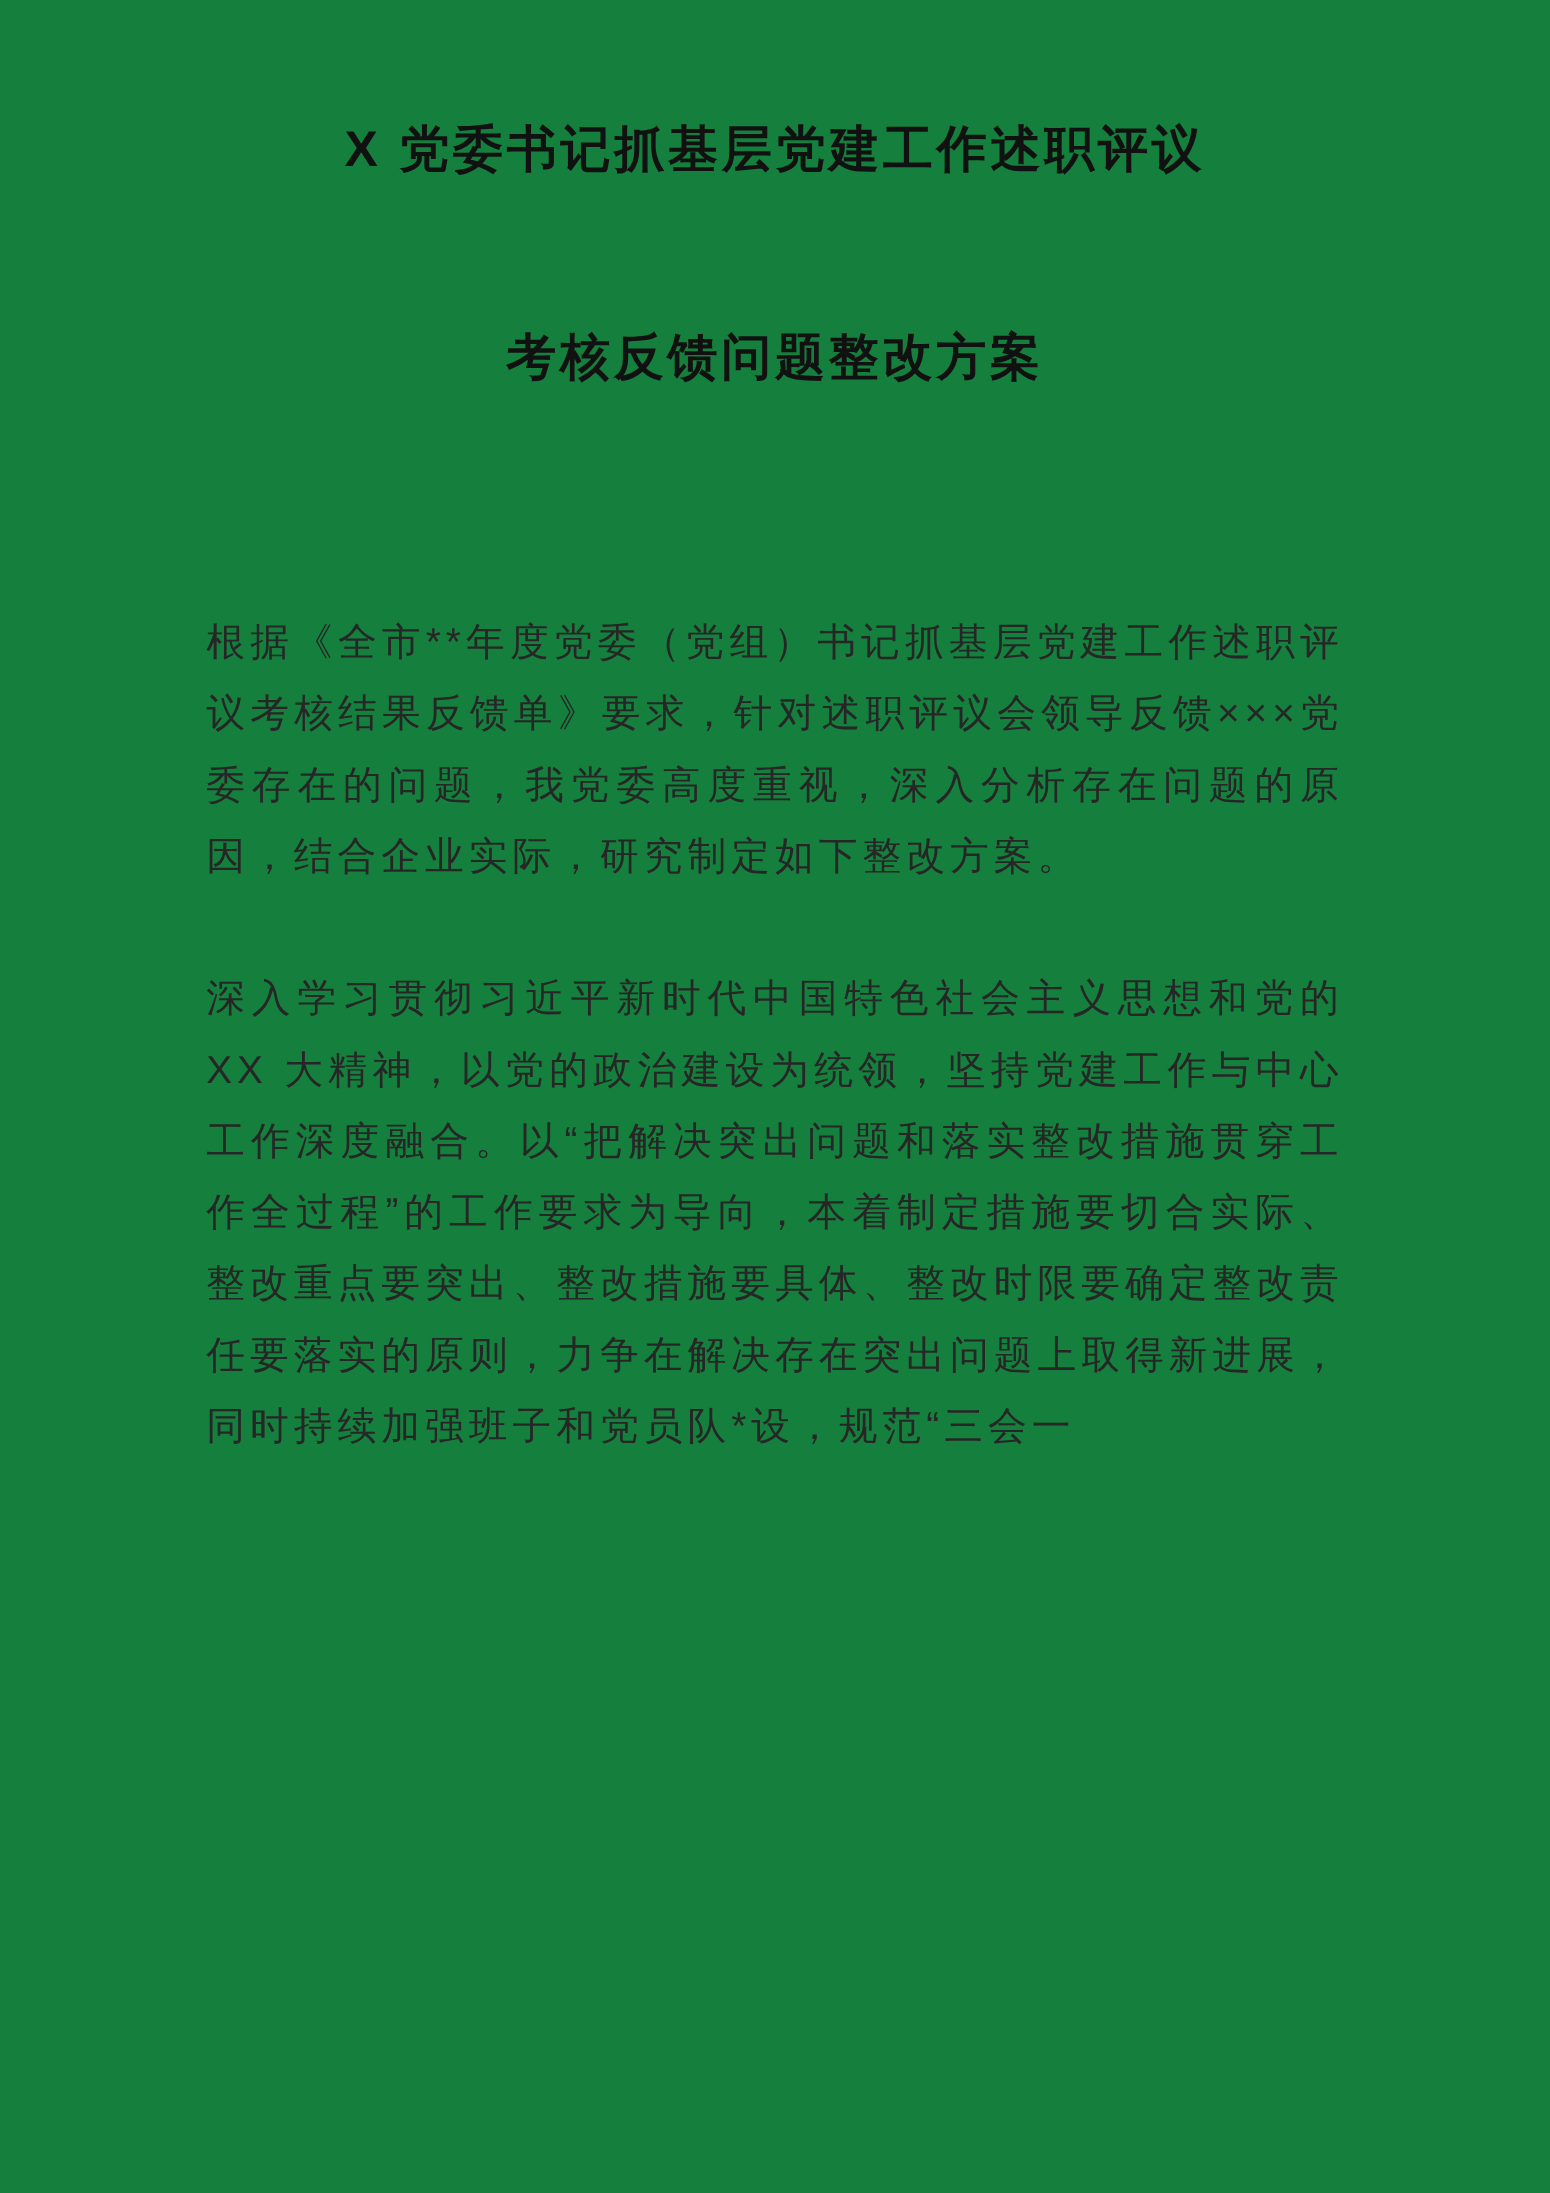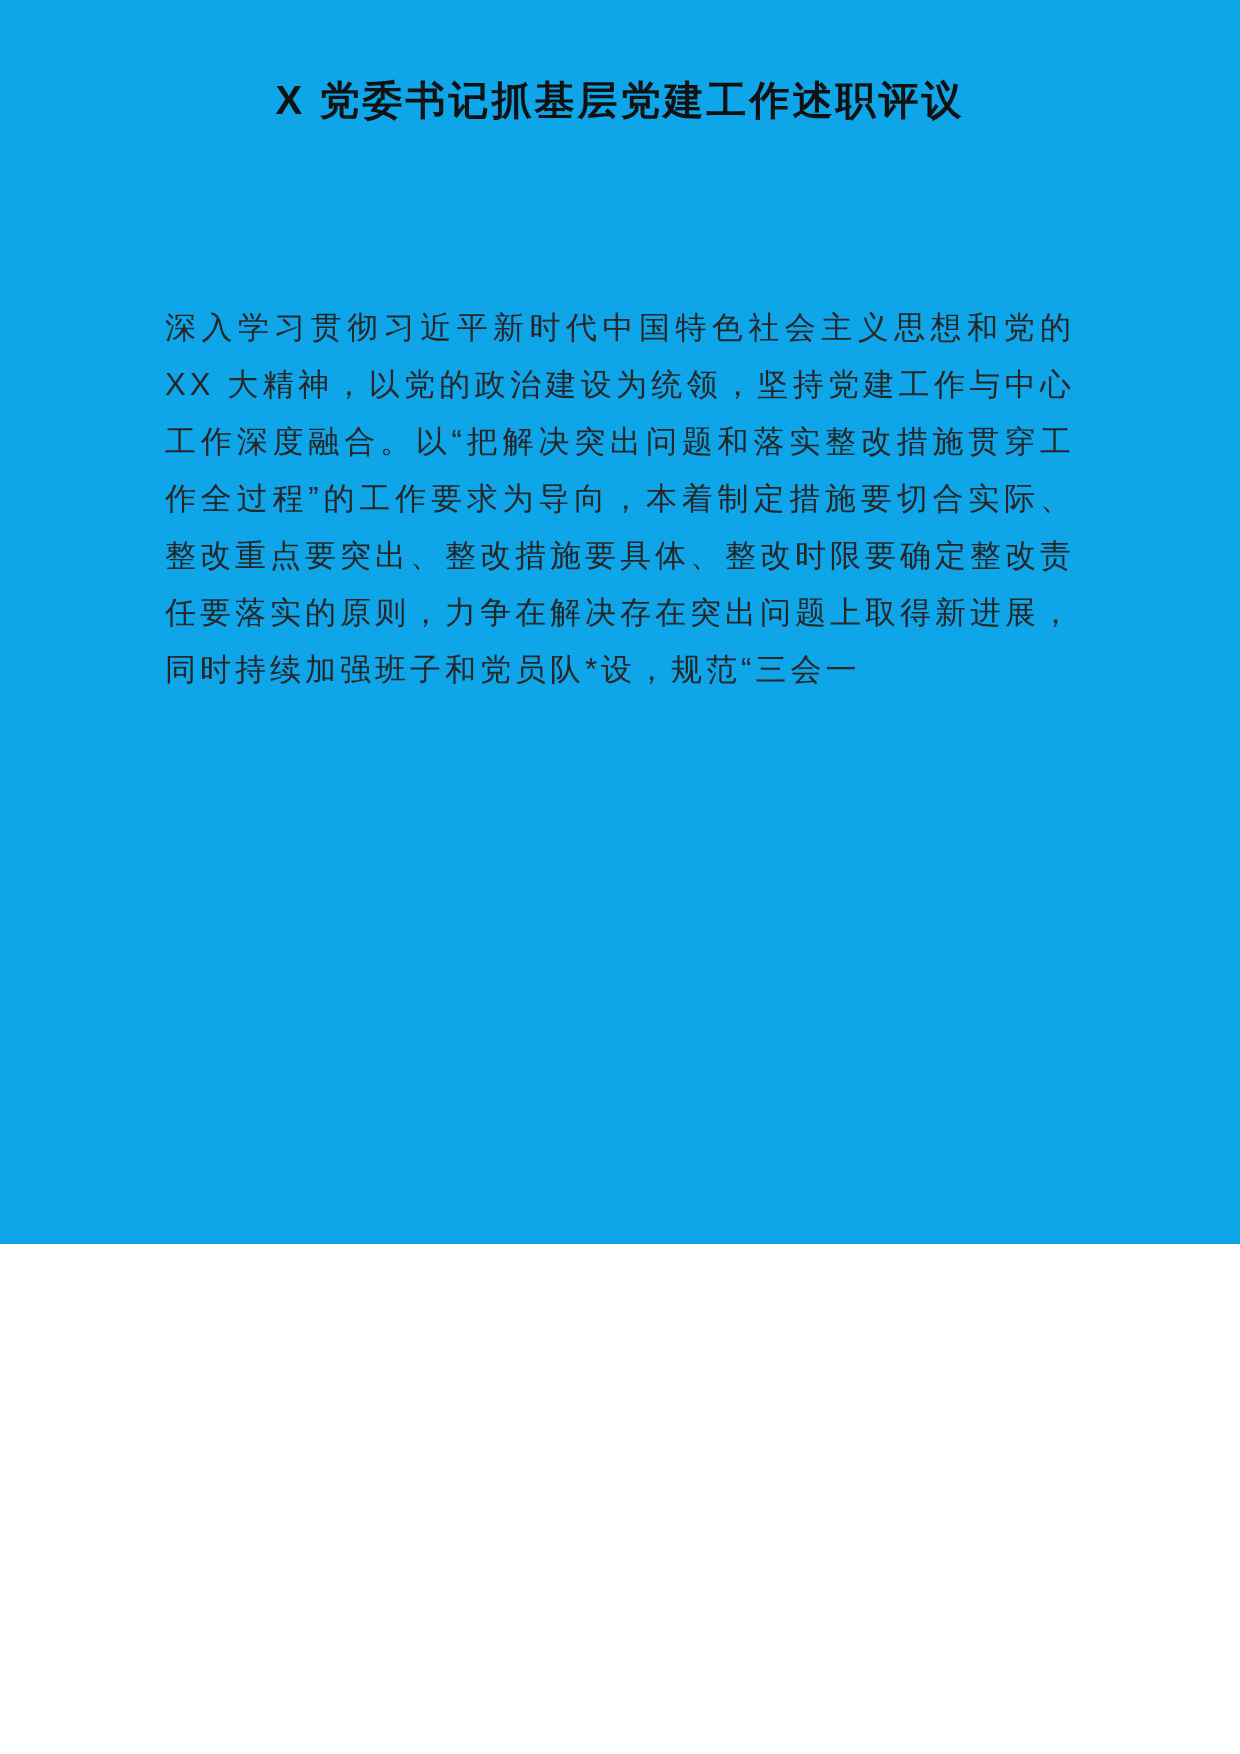--- a/index.html
+++ b/index.html
@@ -3,24 +3,24 @@
   <meta charset="utf-8">
   <style>
     html, body {
       margin: 0;
       padding: 0;
       background: #ffffff;
     }
     .page {
       position: relative;
       width: 1240px;
-      height: 1244px;
-      background: #0ea5e9;
+      height: 1754px;
+      background: #15803d;
       box-sizing: border-box;
-      padding: 76px 165px 0 165px;
+      padding: 96px 165px 0 165px;
       font-family: "Liberation Sans", "DejaVu Sans", sans-serif;
       color: #262626;
       overflow: hidden;
     }
     .doc-title {
       margin: 0;
       text-align: center;
       font-size: 40px;
       font-weight: 700;
       color: #111111;
@@ -49,19 +49,21 @@
       letter-spacing: 4px;
       color: #262626;
     }
   </style>
 </head>
 <body>
 
 <div class="page">
   <h1 class="doc-title line1">X 党委书记抓基层党建工作述职评议</h1>
 
+  <h1 class="doc-title line2">考核反馈问题整改方案</h1>
 
   <div class="doc-body">
+    <p class="para">根据《全市**年度党委（党组）书记抓基层党建工作述职评议考核结果反馈单》要求，针对述职评议会领导反馈×××党委存在的问题，我党委高度重视，深入分析存在问题的原因，结合企业实际，研究制定如下整改方案。</p>
 
 
     <p class="para">深入学习贯彻习近平新时代中国特色社会主义思想和党的XX 大精神，以党的政治建设为统领，坚持党建工作与中心工作深度融合。以“把解决突出问题和落实整改措施贯穿工作全过程”的工作要求为导向，本着制定措施要切合实际、整改重点要突出、整改措施要具体、整改时限要确定整改责任要落实的原则，力争在解决存在突出问题上取得新进展，同时持续加强班子和党员队*设，规范“三会一</p>
   </div>
 </div>
 
 </body></html>

